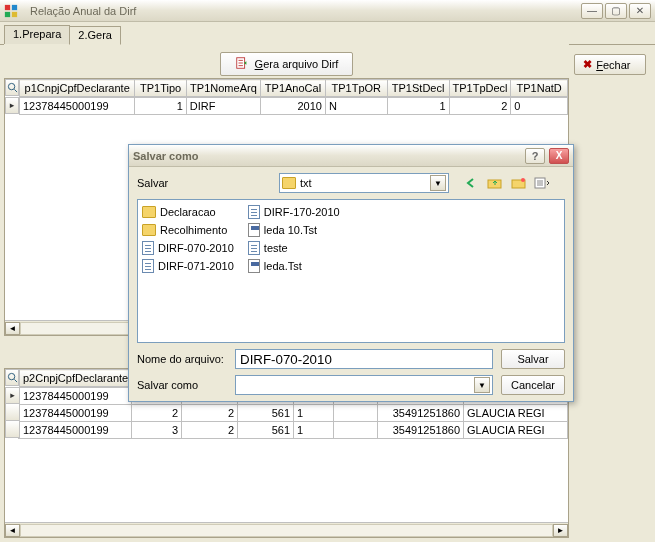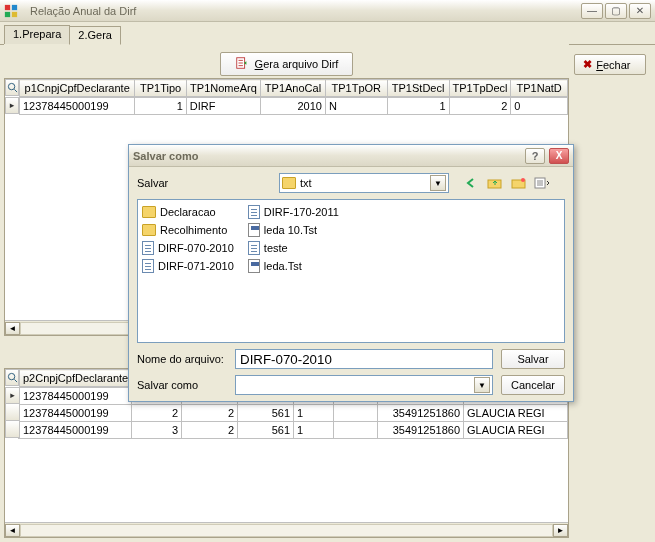--- a/index.html
+++ b/index.html
@@ -460,21 +460,21 @@
             <span>DIRF-070-2010</span>
           </div>
         <div class="fileitem">
             <span class="docicon"></span>
             <span>DIRF-071-2010</span>
           </div>
       </div>
       <div class="filecol">
         <div class="fileitem">
             <span class="docicon"></span>
-            <span>DIRF-170-2011</span>
+            <span>DIRF-170-2010</span>
           </div>
         <div class="fileitem">
             <span class="tsticon"></span>
             <span>leda 10.Tst</span>
           </div>
         <div class="fileitem">
             <span class="docicon"></span>
             <span>teste</span>
           </div>
         <div class="fileitem">

